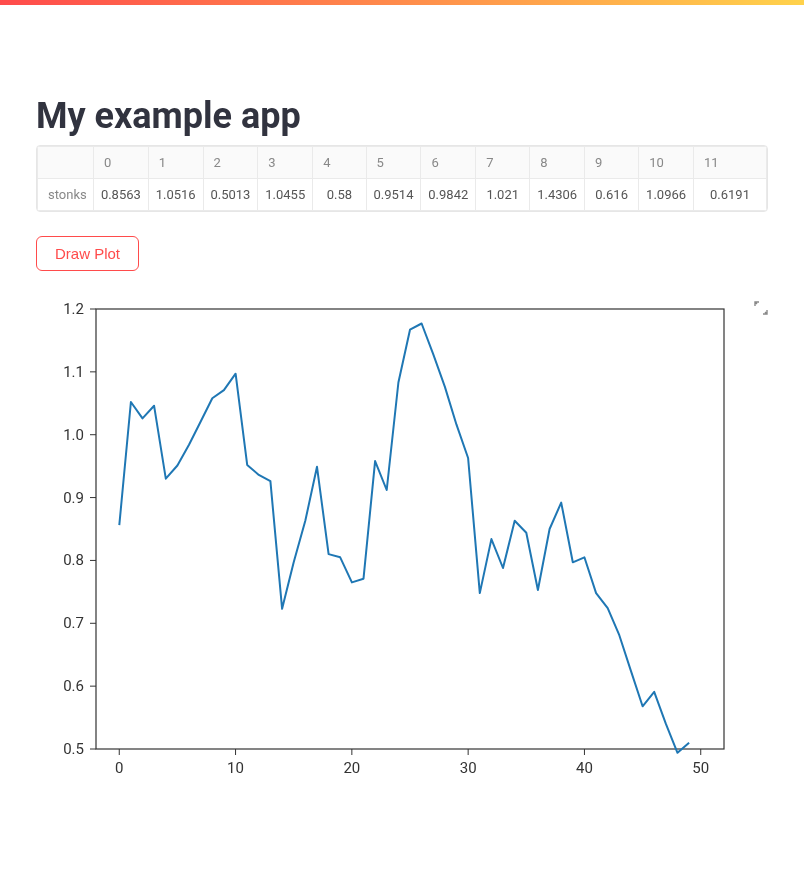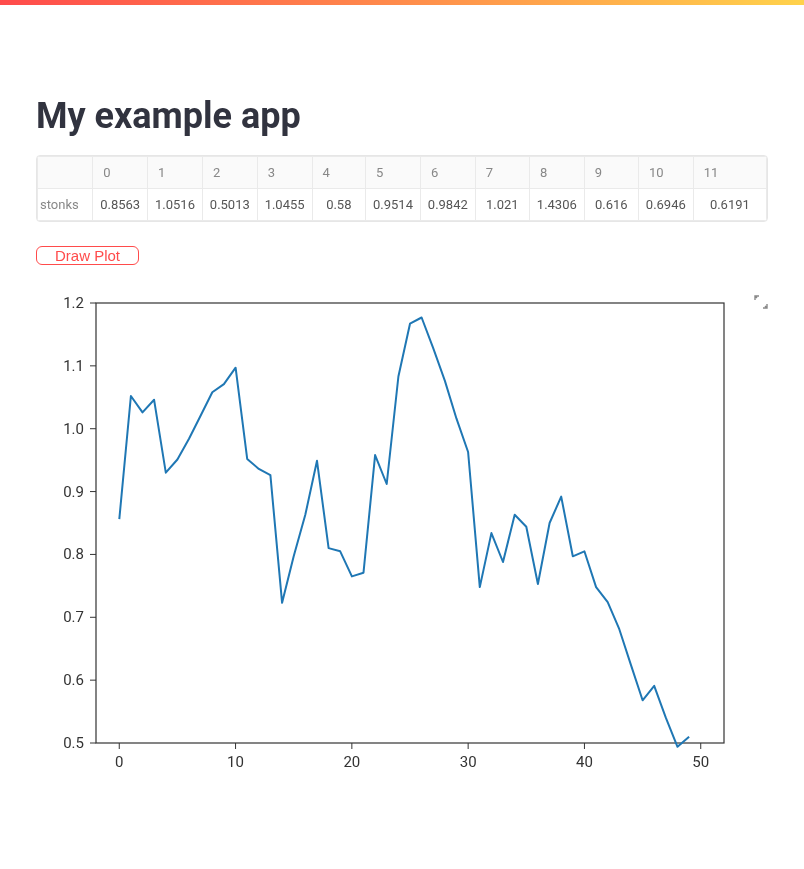--- a/index.html
+++ b/index.html
@@ -14,21 +14,21 @@
     width: 100%;
     background: linear-gradient(90deg, #ff4b4b 0%, #ff8c4b 50%, #ffd24b 100%);
   }
   .container {
     padding: 90px 36px 40px 36px;
     max-width: 804px;
   }
   h1.page-title {
     font-size: 36px;
     font-weight: 700;
-    margin: 0 0 18px 0;
+    margin: 0 0 8px 0;
     color: #31333F;
   }
   
   .table-wrap {
     border: 1px solid #e6e6e6;
     border-radius: 4px;
     overflow-x: hidden;
     margin-bottom: 24px;
     position: relative;
   }
@@ -47,32 +47,32 @@
   }
   th {
     background: #fafafa;
     font-weight: 400;
     color: #888;
     text-align: left;
     padding-left: 10px;
   }
   td.rowlabel {
     text-align: left;
-    padding-left: 2px;
+    padding-left: 10px;
     color: #888;
   }
   th:first-child, td:first-child { width: 54px; }
 
   
   .draw-btn {
     display: inline-block;
     border: 1px solid #ff4b4b;
     color: #ff4b4b;
     background: #fff;
-    padding: 0 18px;
+    padding: 8px 18px;
     font-size: 15px;
     border-radius: 6px;
     cursor: pointer;
     margin-bottom: 28px;
   }
   
   .chart-row {
     display: flex;
     align-items: flex-start;
   }
@@ -133,21 +133,21 @@
             <td>0.8563</td>
             <td>1.0516</td>
             <td>0.5013</td>
             <td>1.0455</td>
             <td>0.58</td>
             <td>0.9514</td>
             <td>0.9842</td>
             <td>1.021</td>
             <td>1.4306</td>
             <td>0.616</td>
-            <td>0.6946</td>
+            <td>1.0966</td>
             <td>0.6191</td>
           </tr>
         </tbody>
       </table>
   </div>
 
   <button class="draw-btn">Draw Plot</button>
 
   <div class="chart-row">
     <div class="chart-box">

